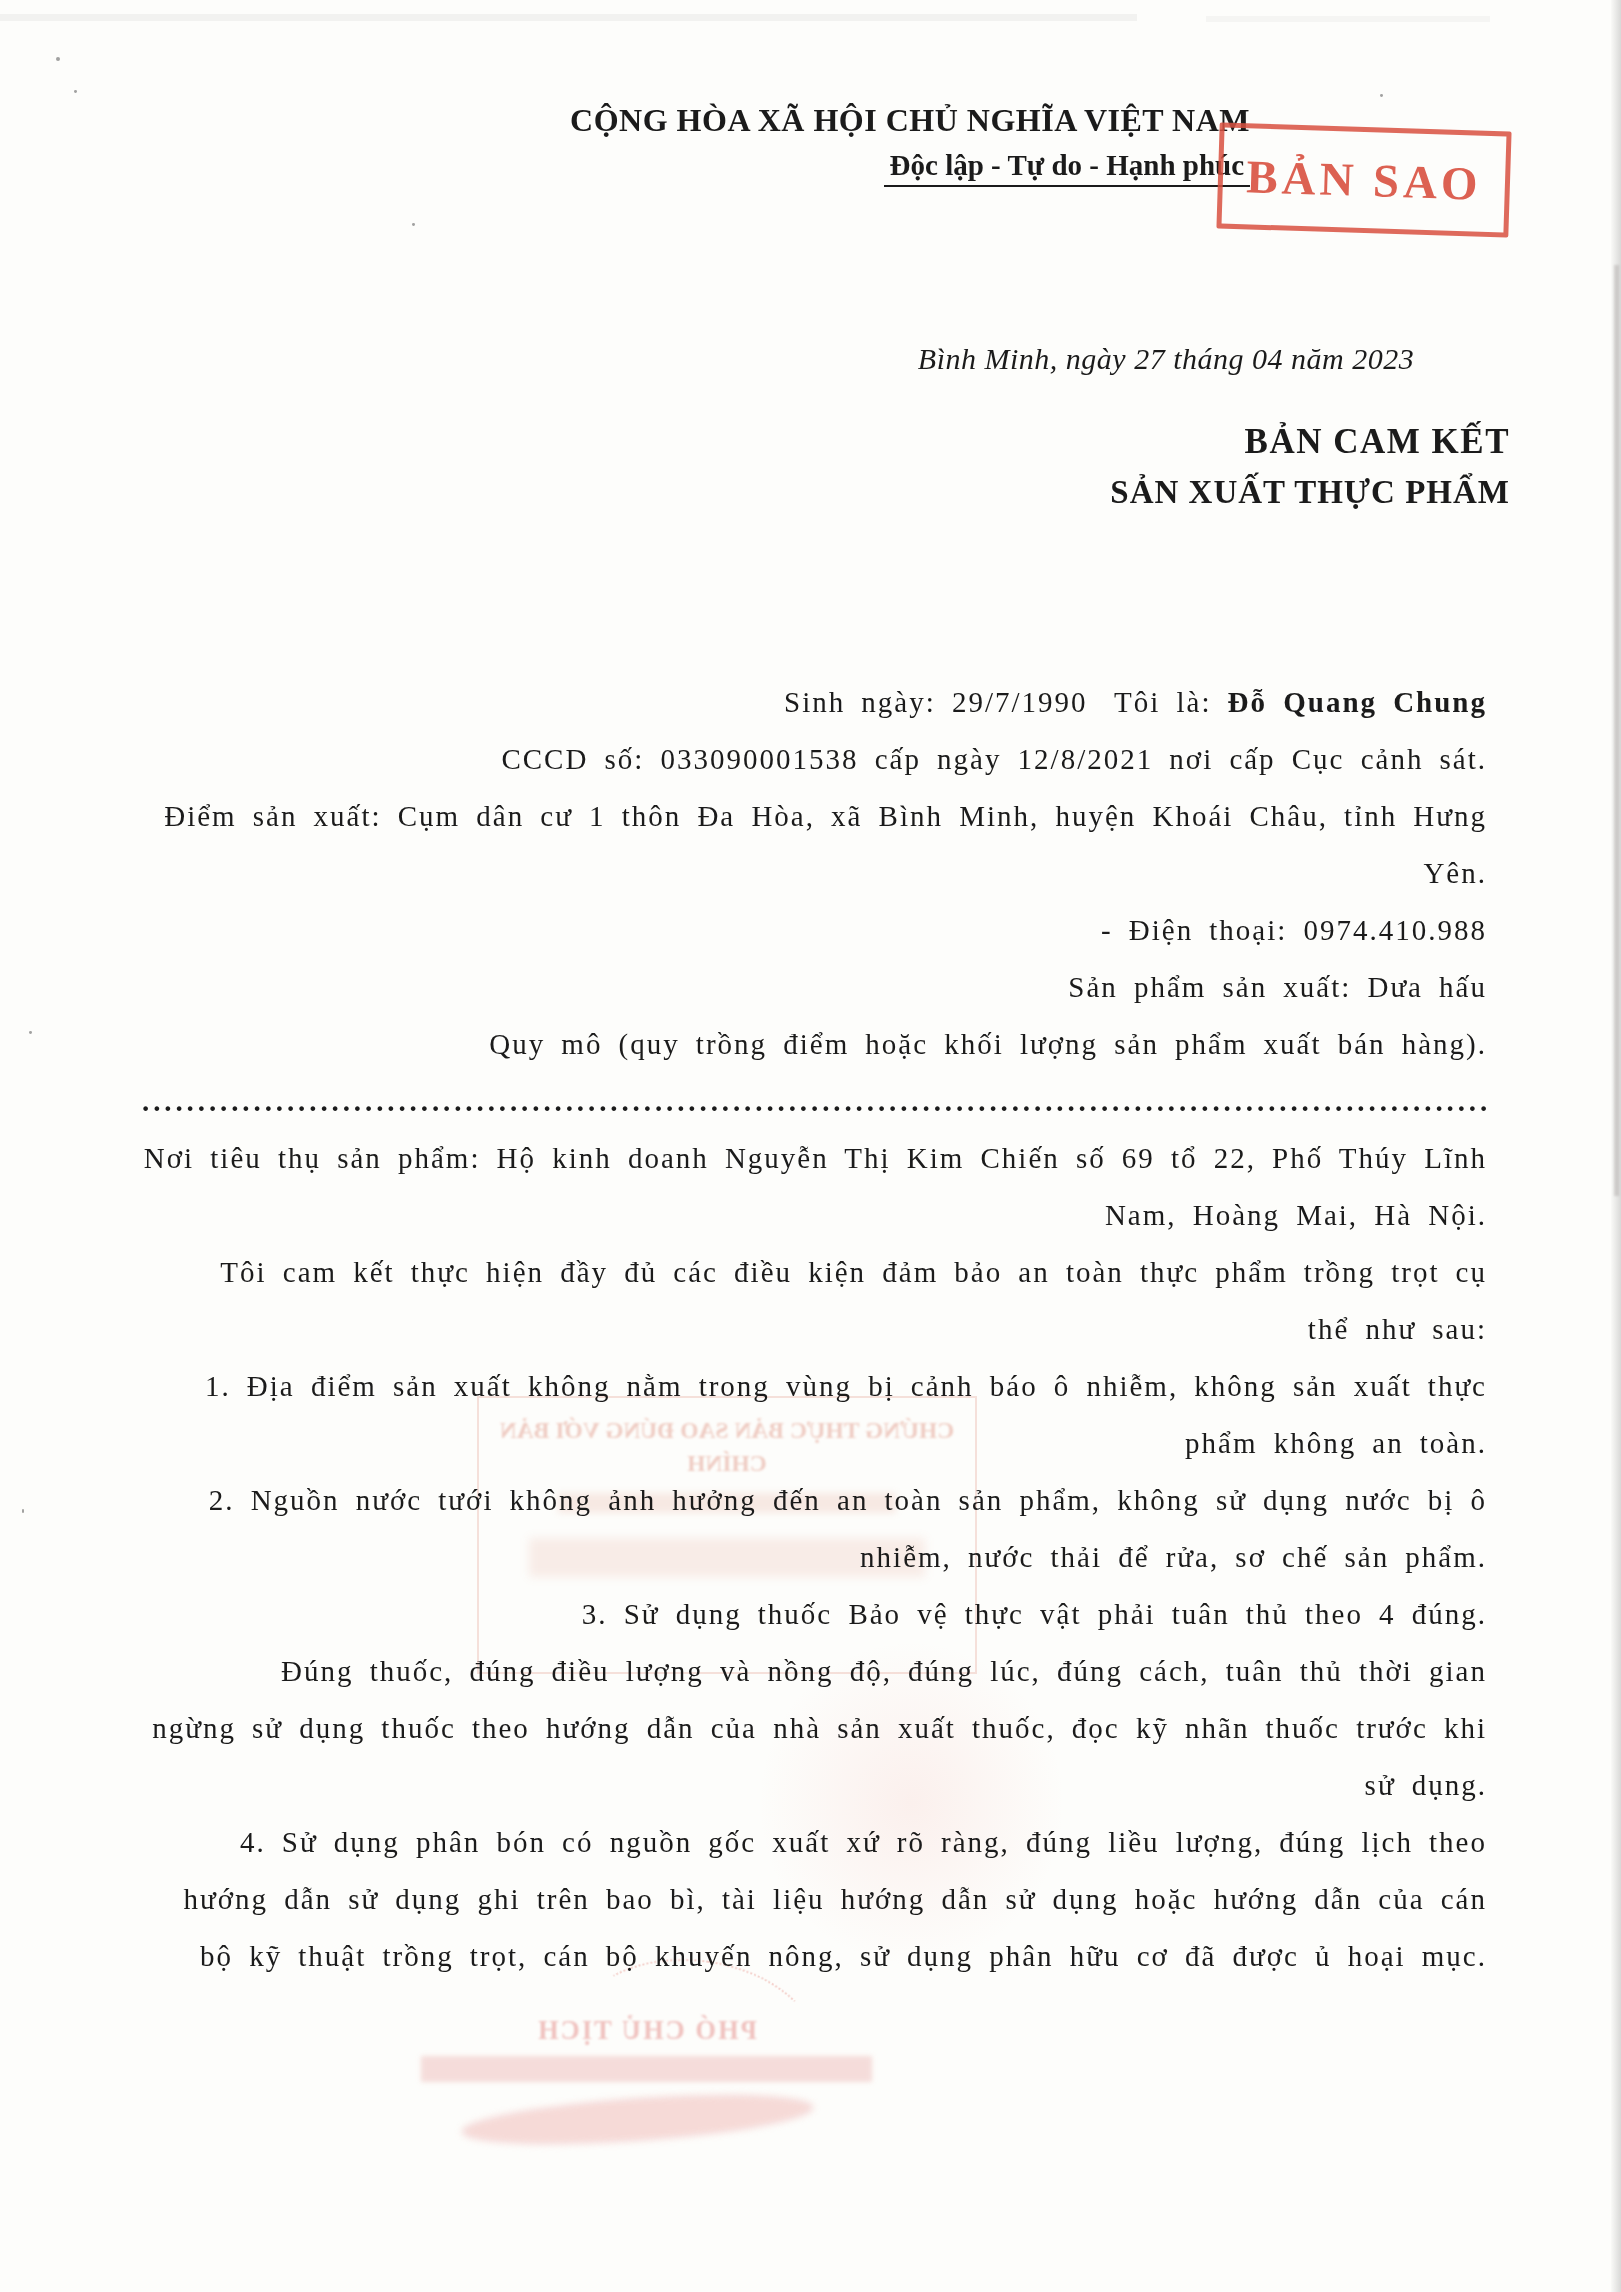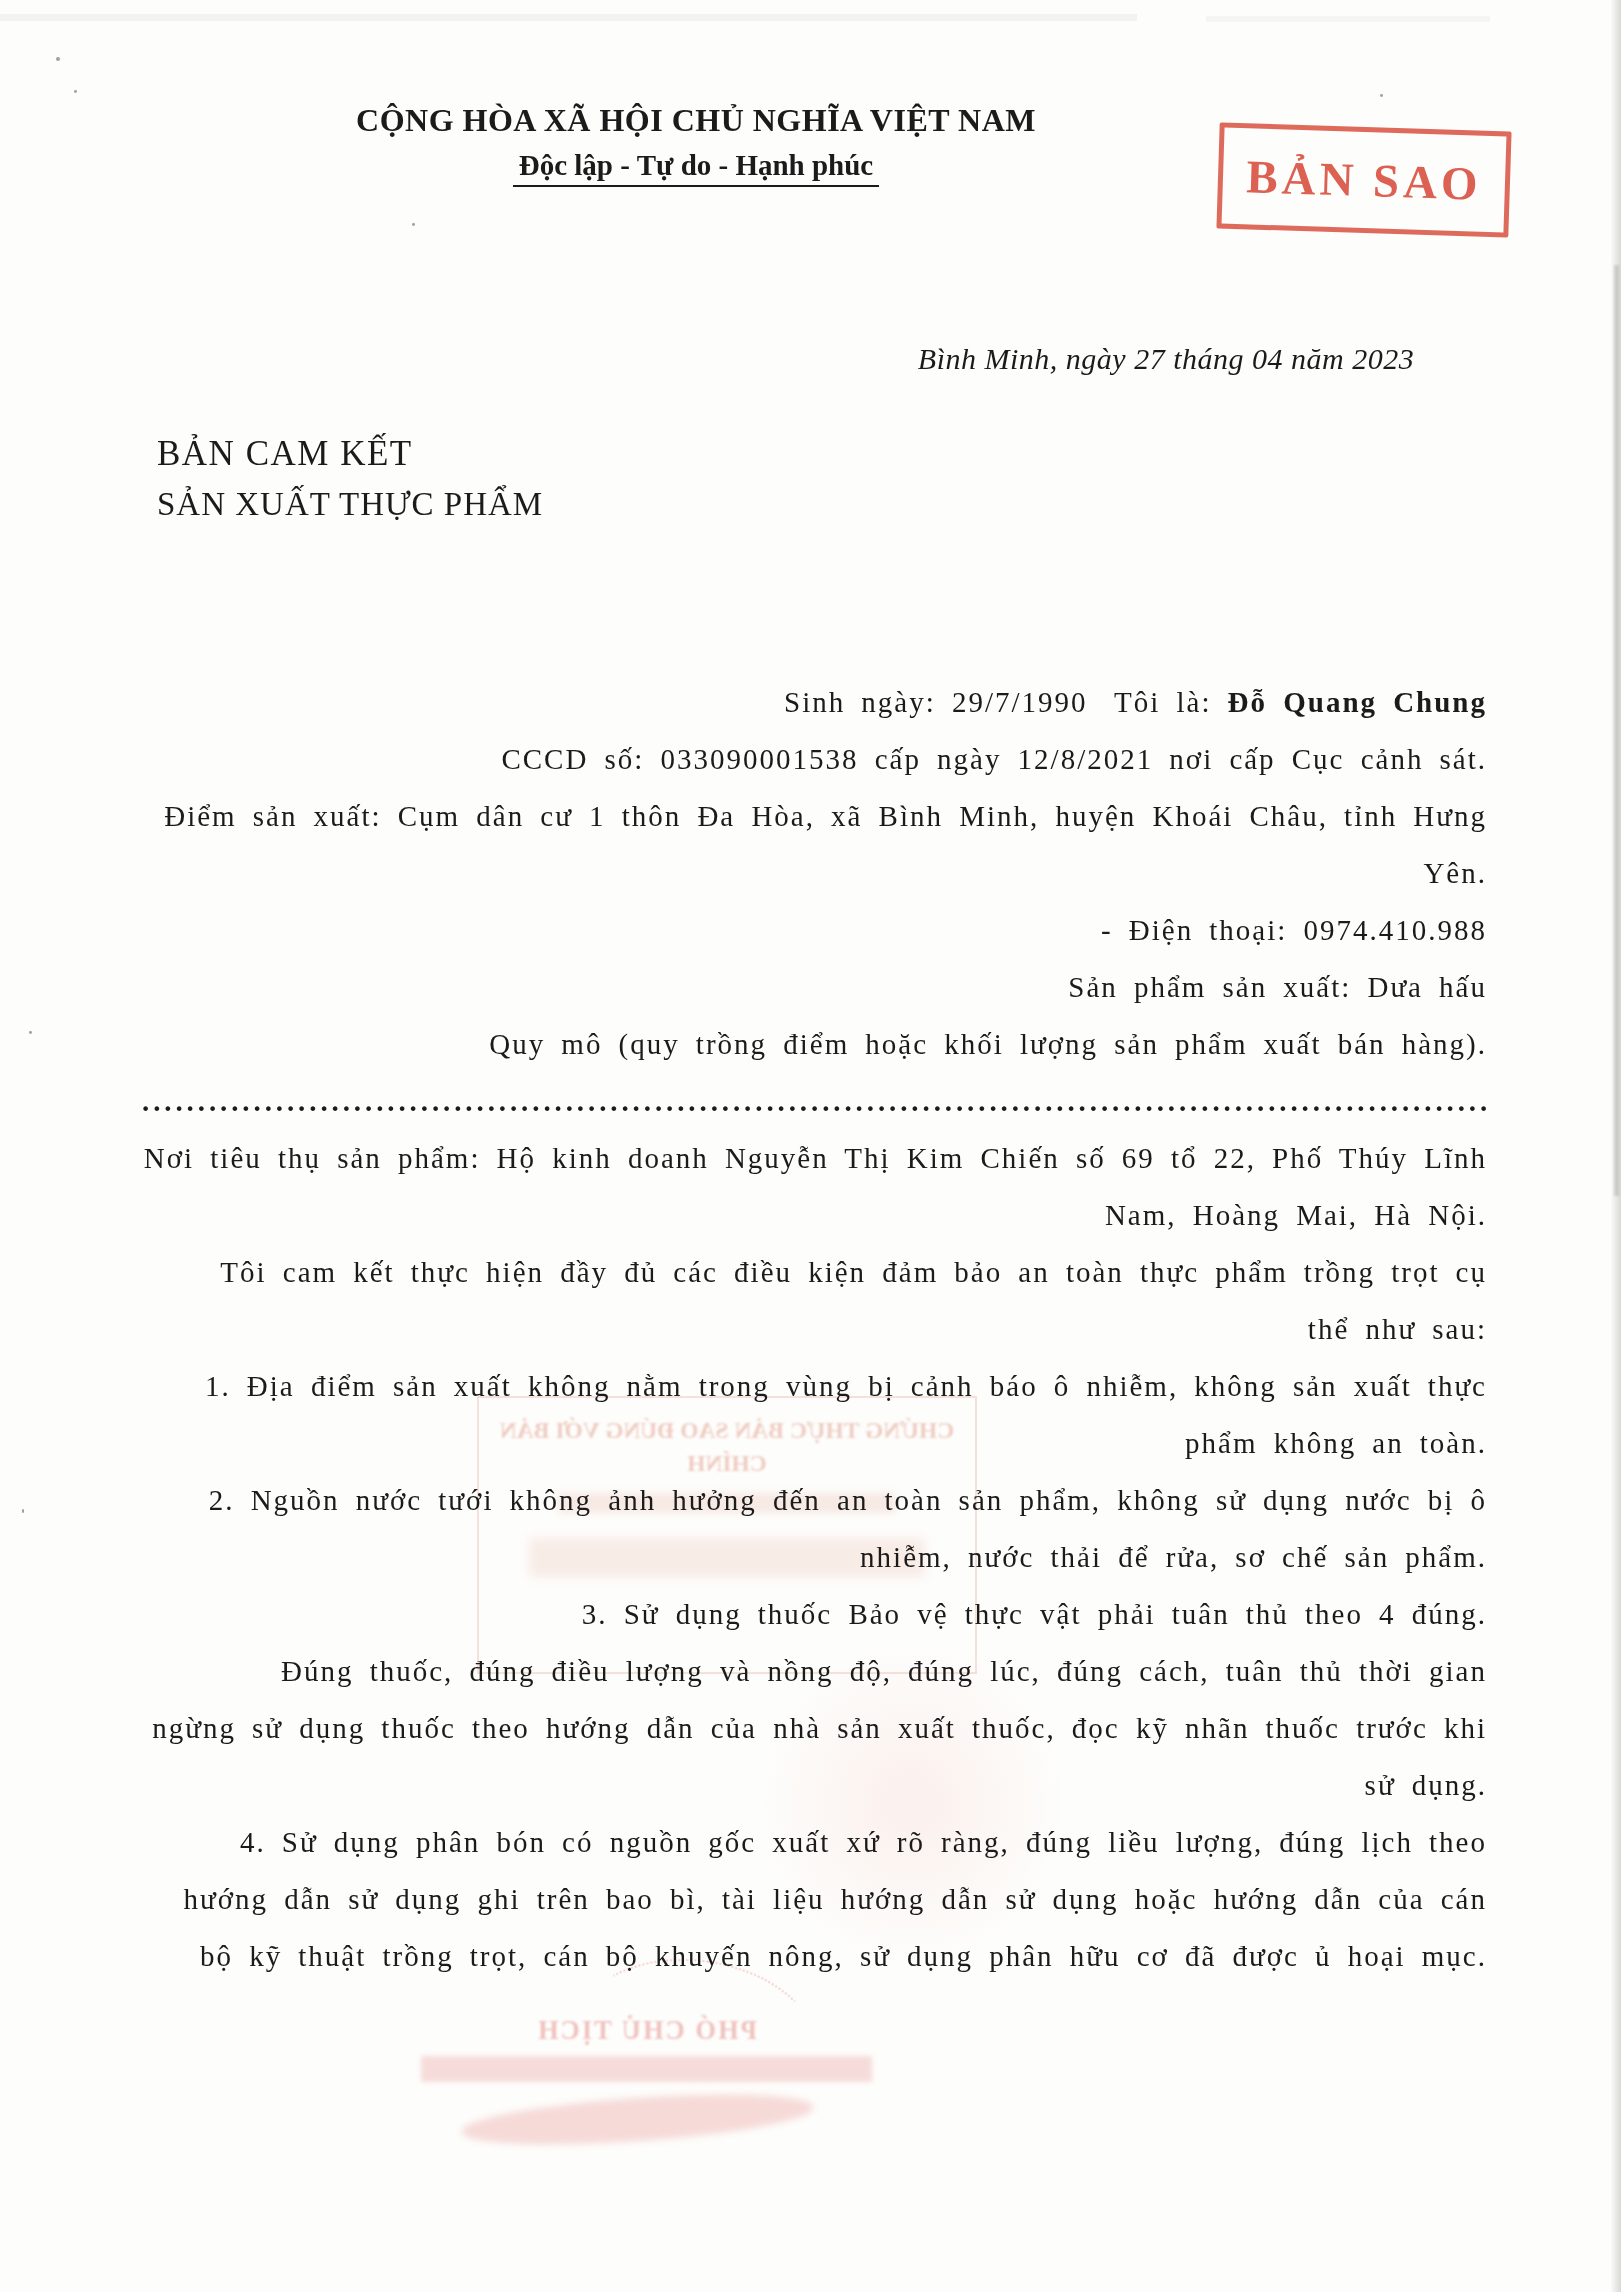--- a/index.html
+++ b/index.html
@@ -19,42 +19,42 @@
     background:linear-gradient(to left, rgba(70,70,70,0.20), rgba(70,70,70,0.02));
   }
   .edge-strip2{
     position:absolute;right:2px;top:265px;width:4.9px;height:931px;
     background:rgba(90,80,80,0.18);filter:blur(1px);
   }
   .speck{position:absolute;background:#555;border-radius:50%;opacity:.55;}
   
   .header{
     position:absolute;top:102px;left:142px;width:1108px;
-    text-align:center;font-weight:bold;
+    text-align:right;font-weight:bold;
   }
   .header .national{font-size:32px;letter-spacing:0.5px;white-space:nowrap;}
   .header .motto{
     display:inline-block;font-size:29px;margin-top:9.8px;
     padding:0 5.9px 2.9px 5.9px;border-bottom:2.9px solid #1b1b1b;white-space:nowrap;
   }
   
   .stamp{
     position:absolute;left:1218px;top:127px;width:282px;height:96px;
     border:5.9px solid rgba(216,80,63,0.85);border-radius:2px;
     display:flex;align-items:center;justify-content:center;
     color:rgba(216,80,63,0.9);font-weight:bold;font-size:47px;letter-spacing:3.9px;
     transform:rotate(1.8deg);white-space:nowrap;
   }
   .dateline{
     position:absolute;top:310px;left:823px;width:686px;
     text-align:center;font-style:italic;font-size:30px;letter-spacing:0.5px;white-space:nowrap;margin-top:32px;
   }
   .doctitle{
-    position:absolute;top:428px;left:157px;width:1353px;
-    text-align:left;font-weight:normal;line-height:51px;
+    position:absolute;top:416px;left:157px;width:1353px;
+    text-align:right;font-weight:bold;line-height:51px;
   }
   .doctitle .t1{font-size:35px;letter-spacing:1.5px;}
   .doctitle .t2{font-size:33px;letter-spacing:1px;}
   .recipient{
     position:absolute;top:572px;left:142px;width:1362px;
     font-size:29px;letter-spacing:1px;word-spacing:3.9px;white-space:nowrap;
   }
   .recipient .klabel{font-weight:bold;font-style:italic;border-bottom:2.9px solid #1b1b1b;padding-bottom:2px;}
   .recipient .ktext{font-weight:bold;}
   

